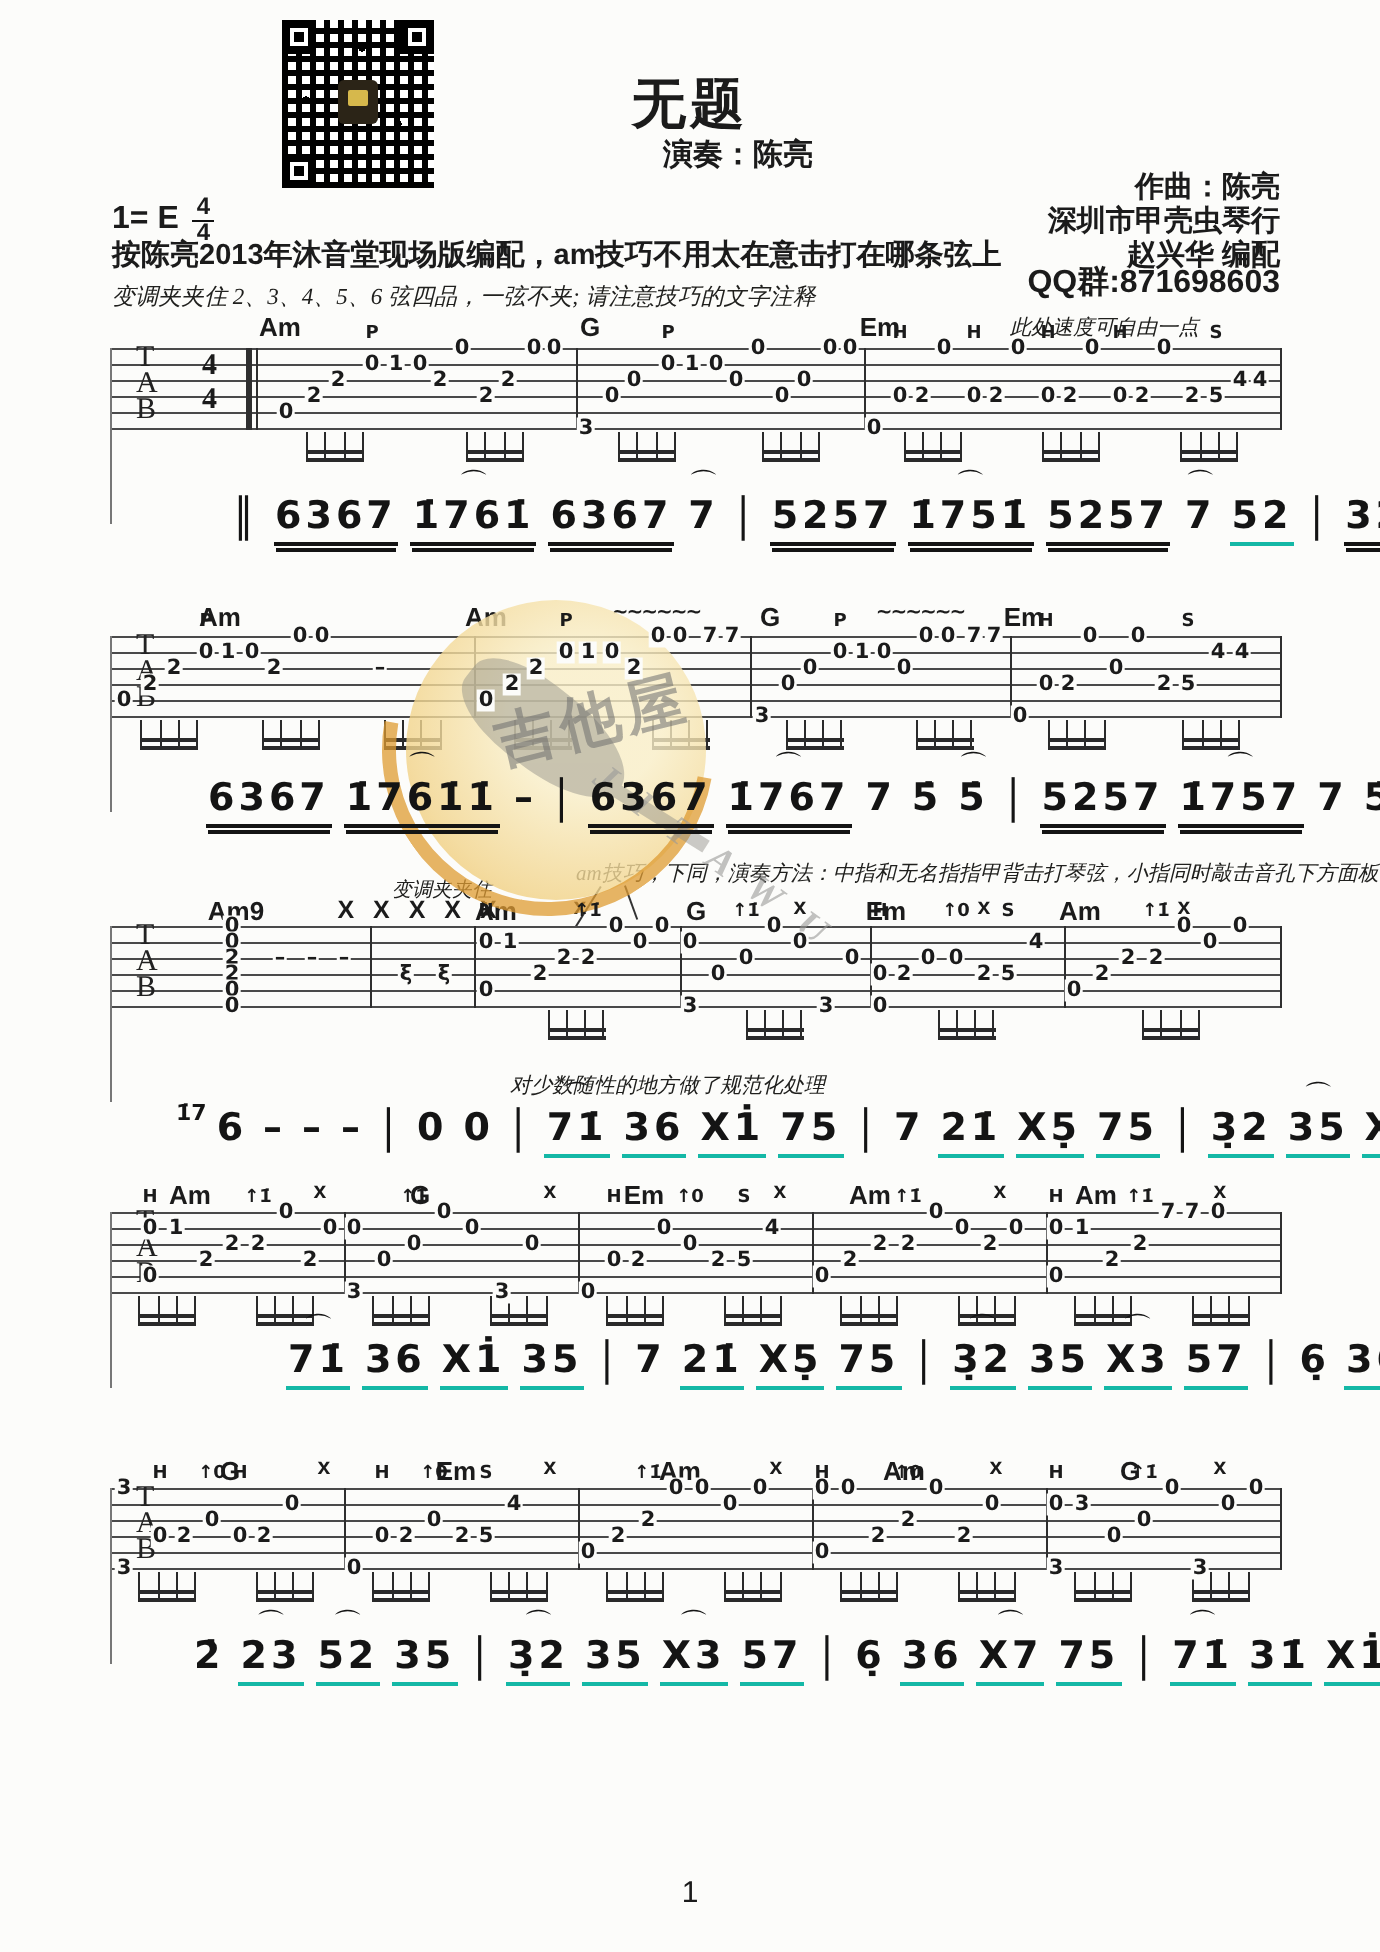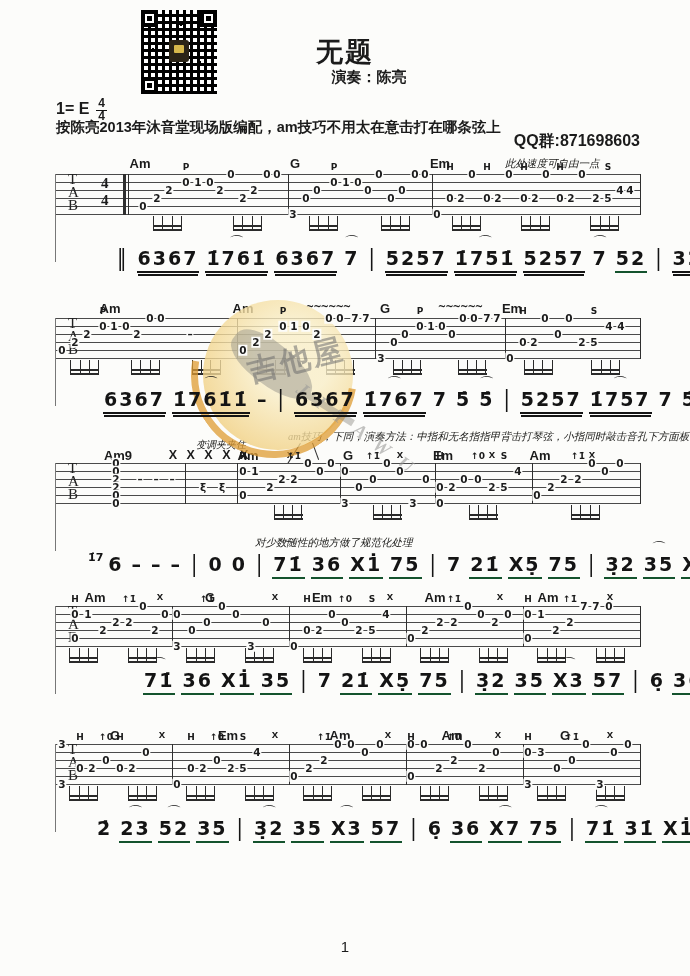--- a/index.html
+++ b/index.html
@@ -42,21 +42,21 @@
   .fret{position:absolute;transform:translate(-50%,-50%);font:bold 10.5px "DejaVu Sans",sans-serif;
         background:#fcfcfa;padding:0 1px;line-height:1;z-index:3;}
   .tech{position:absolute;transform:translateX(-50%);font:bold 9px "DejaVu Sans",sans-serif;z-index:3;white-space:nowrap;}
   .beamgrp{position:absolute;width:30px;height:15px;}
   .stem{position:absolute;top:0;width:1px;height:15px;background:#2a2a2a;}
   .beam{position:absolute;left:0;width:29px;height:1.8px;background:#2a2a2a;}
   .b1{bottom:0;}.b2{bottom:4px;}
   
   .jline{position:absolute;font:bold 19px "DejaVu Sans",sans-serif;letter-spacing:2px;color:#141414;white-space:nowrap;z-index:2;}
   .seg{display:inline-block;position:relative;margin:0 3px;padding:0 1px 2px;}
-  .u1{border-bottom:2px solid #14532d;}
+  .u1{border-bottom:2px solid #14b8a6;}
   .u2{border-bottom:2px solid #141414;}
   .u2::after{content:"";position:absolute;left:1px;right:1px;bottom:-4.5px;border-bottom:2px solid #141414;}
   .arc::before{content:"⌒";position:absolute;top:-14px;left:50%;transform:translateX(-50%);font-size:15px;font-weight:400;letter-spacing:0;}
   .msep{display:inline-block;margin:0 5px;font-weight:400;transform:scaleY(1.2);}
   .grace{font-size:11px;position:relative;top:-10px;margin-right:1px;letter-spacing:0;}
   .annline{position:absolute;width:1px;background:#333;transform-origin:top left;}
   
   #wm{left:185px;top:292px;width:390px;height:200px;z-index:1;pointer-events:none;}
   #wmcirc{position:absolute;left:18px;top:8px;width:150px;height:150px;border-radius:50%;
           background:radial-gradient(circle at 60% 40%,#f9eec7 30%,#f2d48b 70%,#eaba55 100%);opacity:.8;}
@@ -86,21 +86,27 @@
     <div id="qrlogo"></div>
   </div>
 
   <div class="abs title" style="left:345px;top:34px;transform:translateX(-50%);">无题</div>
   <div class="abs performer" style="left:345px;top:68px;transform:translateX(-50%);margin-left:24px;">演奏：陈亮</div>
 
   <div class="abs keyrow" style="left:56px;top:97px;">
     <span>1= E</span><span class="frac"><span class="num">4</span><br><span>4</span></span>
   </div>
   <div class="abs arrnote" style="left:56px;top:118px;">按陈亮2013年沐音堂现场版编配，am技巧不用太在意击打在哪条弦上</div>
-
+  <div class="abs hand" style="left:56px;top:141px;font-size:11.5px;">变调夹夹住 2、3、4、5、6 弦四品，一弦不夹; 请注意技巧的文字注释</div>
+
+  <div class="abs credit" style="right:50px;top:86px;">
+    <div>作曲：陈亮</div>
+    <div>深圳市甲壳虫琴行</div>
+    <div>赵兴华 编配</div>
+  </div>
   <div class="abs qq" style="right:50px;top:131px;">QQ群:871698603</div>
   <div class="abs hand" style="left:505px;top:157px;font-size:10.5px;">此处速度可自由一点</div>
 
   <div class="abs hand" style="left:196px;top:438px;font-size:10px;">变调夹夹住</div>
   <div class="abs hand" style="left:288px;top:430px;font-size:10.5px;">am技巧，下同，演奏方法：中指和无名指指甲背击打琴弦，小指同时敲击音孔下方面板</div>
   <div class="annline" style="left:300px;top:443px;height:24px;transform:rotate(32deg);"></div>
   <div class="annline" style="left:312px;top:443px;height:18px;transform:rotate(-20deg);"></div>
   <div class="abs hand" style="left:255px;top:536px;font-size:10.5px;">对少数随性的地方做了规范化处理</div>
 
   <div id="wm" class="abs">

